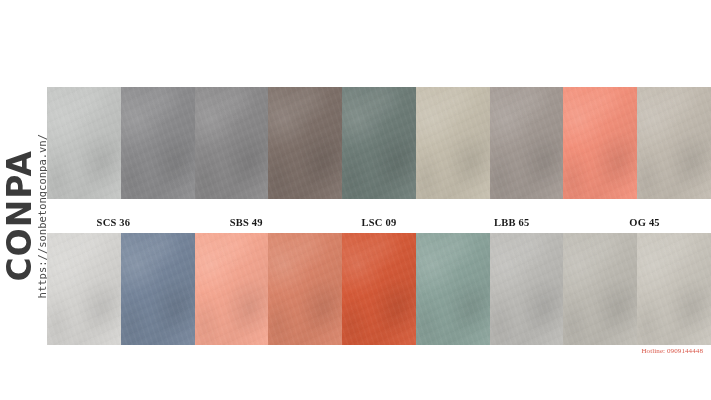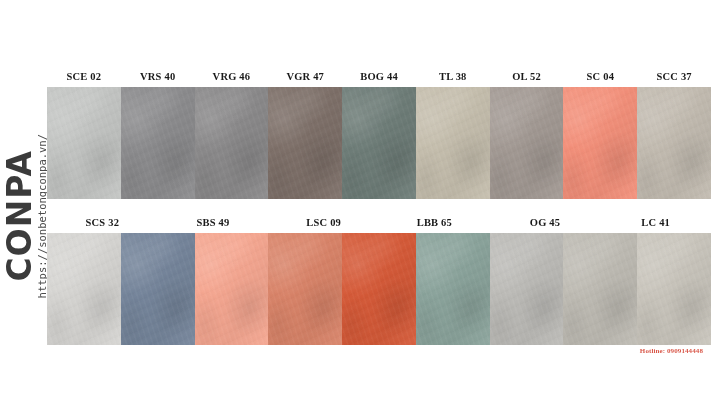--- a/index.html
+++ b/index.html
@@ -144,31 +144,20 @@
 
 <div class="page">
 
   <div class="brand">
     <div class="brand-logo">CONPA</div>
     <div class="brand-url">https://sonbetongconpa.vn/</div>
   </div>
 
   <div class="grid">
       <div class="row" style="top: 0px; height: 133px;">
-        <div class="row-labels">
-          <div class="label-cell">SCE 02</div>
-          <div class="label-cell">VRS 40</div>
-          <div class="label-cell">VRG 46</div>
-          <div class="label-cell">VGR 47</div>
-          <div class="label-cell">BOG 44</div>
-          <div class="label-cell">TL 38</div>
-          <div class="label-cell">OL 52</div>
-          <div class="label-cell">SC 04</div>
-          <div class="label-cell">SCC 37</div>
-        </div>
         <div class="row-swatches">
           <div class="swatch-cell" style="background: rgb(196, 198, 196);">
             <div class="tex"></div>
             <div class="tex2"></div>
           </div>
           <div class="swatch-cell" style="background: rgb(140, 140, 142);">
             <div class="tex"></div>
             <div class="tex2"></div>
           </div>
           <div class="swatch-cell" style="background: rgb(139, 138, 139);">
@@ -196,26 +185,25 @@
             <div class="tex2"></div>
           </div>
           <div class="swatch-cell" style="background: rgb(195, 188, 177);">
             <div class="tex"></div>
             <div class="tex2"></div>
           </div>
         </div>
       </div>
       <div class="row" style="top: 146px; height: 133px;">
         <div class="row-labels">
-          <div class="label-cell">SCS 32</div>
+          <div class="label-cell">SCS 36</div>
           <div class="label-cell">SBS 49</div>
           <div class="label-cell">LSC 09</div>
           <div class="label-cell">LBB 65</div>
           <div class="label-cell">OG 45</div>
-          <div class="label-cell">LC 41</div>
         </div>
         <div class="row-swatches">
           <div class="swatch-cell" style="background: rgb(215, 214, 211);">
             <div class="tex"></div>
             <div class="tex2"></div>
           </div>
           <div class="swatch-cell" style="background: rgb(117, 133, 155);">
             <div class="tex"></div>
             <div class="tex2"></div>
           </div>
@@ -244,15 +232,15 @@
             <div class="tex2"></div>
           </div>
           <div class="swatch-cell" style="background: rgb(202, 198, 189);">
             <div class="tex"></div>
             <div class="tex2"></div>
           </div>
         </div>
       </div>
     </div>
 
-  <div class="hotline" style="color: rgb(217, 88, 74); font-weight: bold;">Hotline: 0909144448</div>
+  <div class="hotline" style="color: rgb(217, 88, 74);">Hotline: 0909144448</div>
 
 </div>
 
 </body></html>

